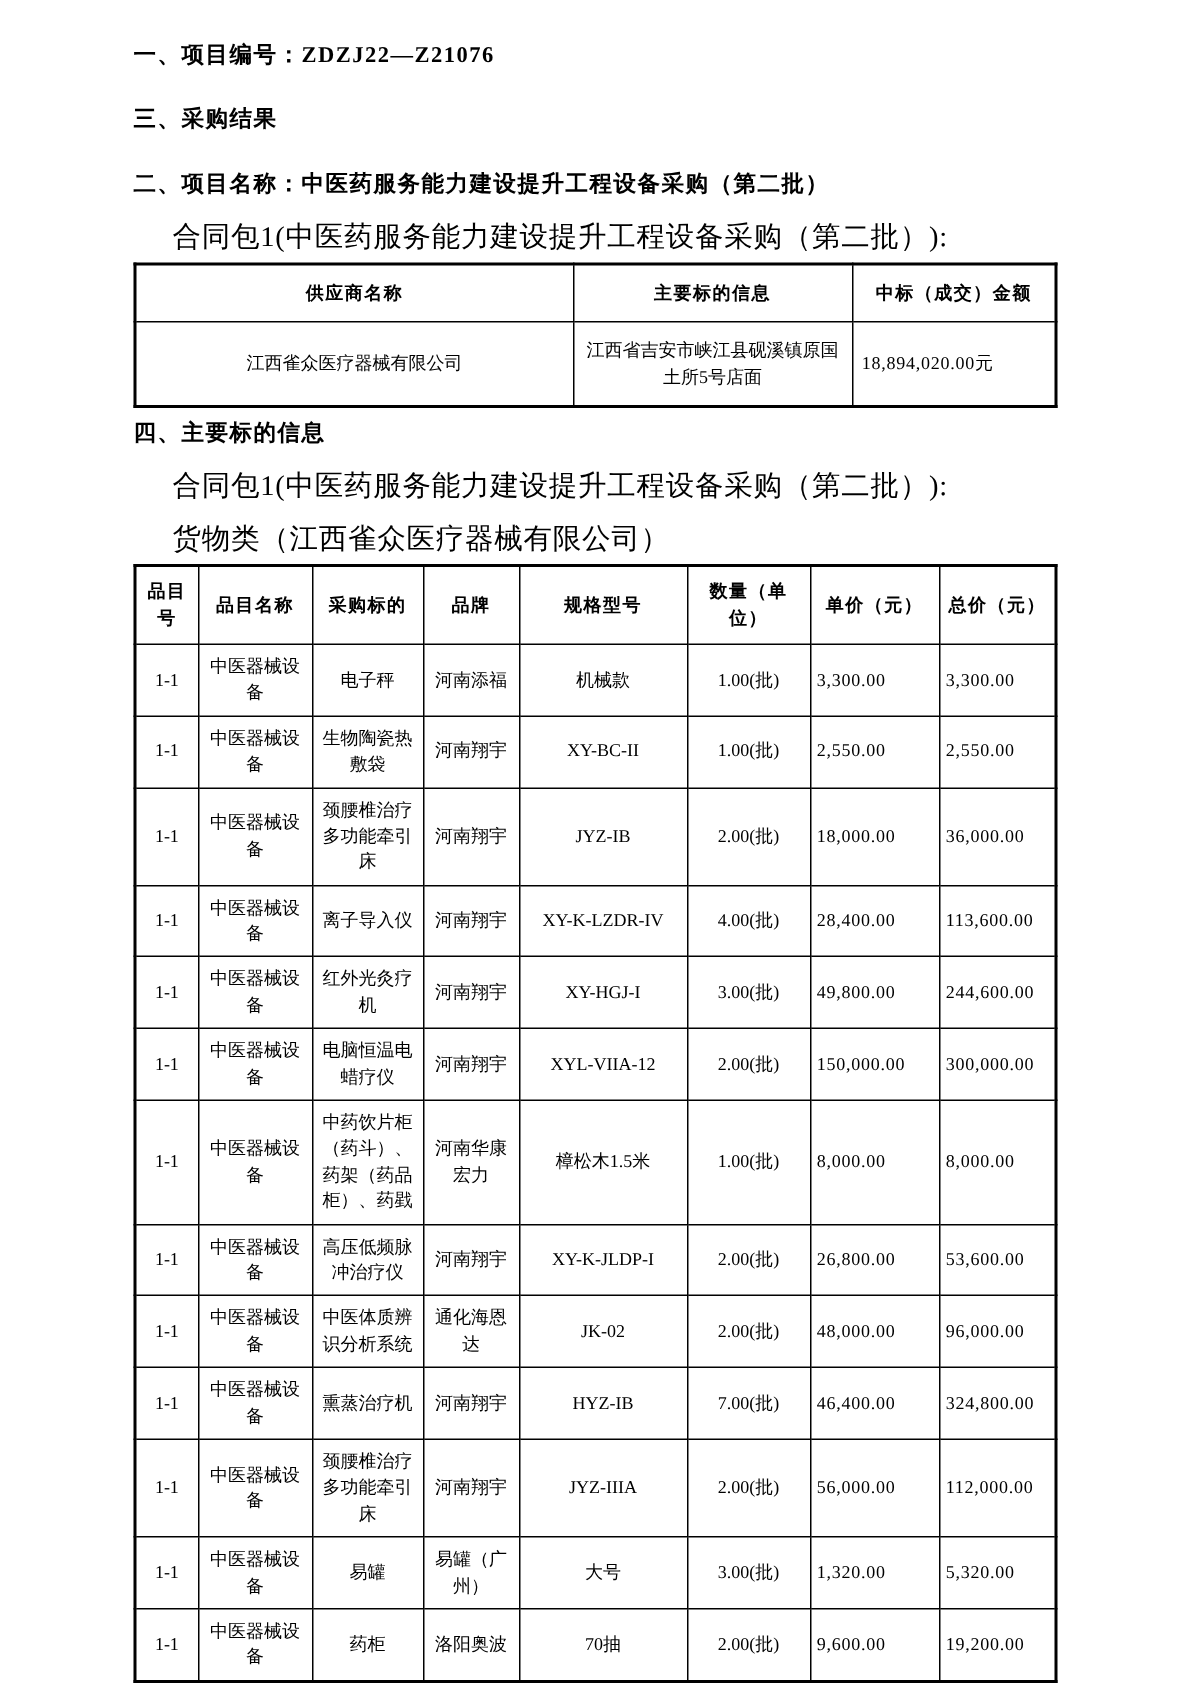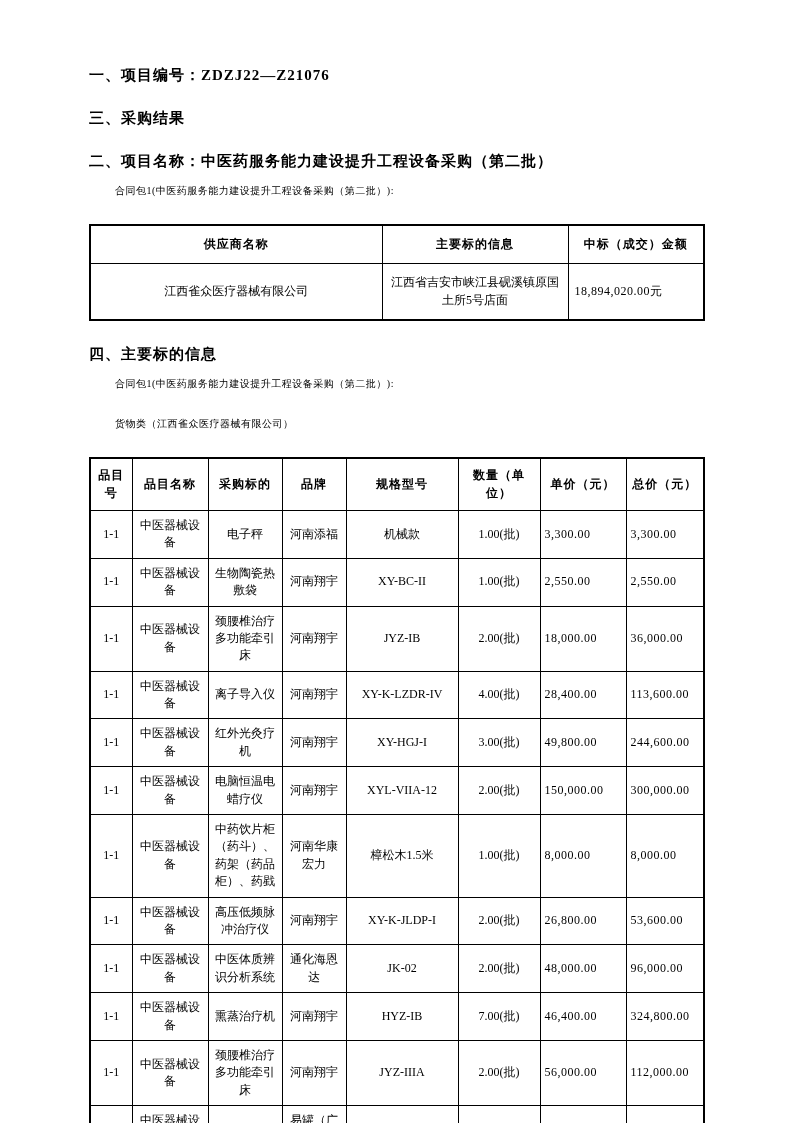--- a/index.html
+++ b/index.html
@@ -5,42 +5,42 @@
   html, body { margin: 0; padding: 0; background: #ffffff; }
   .page {
     position: relative;
     width: 793px;
     height: 1123px;
     margin: 0 auto;
     background: #ffffff;
     color: #000000;
     font-family: "Liberation Serif", "DejaVu Serif", serif;
     box-sizing: border-box;
-    padding: 66px 89px 0 89px;
+    padding: 27px 89px 0 89px;
     overflow: hidden;
   }
   .h-main {
     font-size: 15px;
     font-weight: bold;
     letter-spacing: 1px;
     margin: 0 0 0 0;
   }
   .h-main + .h-main { margin-top: 24px; }
   .sub-line {
-    font-size: 10px;
+    font-size: 19px;
     font-weight: normal;
     margin-top: 13px;
     margin-left: 26px;
     letter-spacing: 0.5px;
   }
-  .gap-md { margin-top: 24px; }
+  .gap-md { margin-top: 7px; }
   table {
     border-collapse: collapse;
     table-layout: fixed;
-    margin-top: 26px;
+    margin-top: 4px;
     width: 614px;
     border-radius: 11px;
   }
   th, td {
     border: 1px solid #000000;
     font-size: 12px;
     line-height: 1.45;
     text-align: center;
     vertical-align: middle;
     padding: 6px 4px;
@@ -83,21 +83,21 @@
         <tr>
           <td>江西雀众医疗器械有限公司</td>
           <td>江西省吉安市峡江县砚溪镇原国土所5号店面</td>
           <td class="num">18,894,020.00元</td>
         </tr>
       </tbody>
   </table>
 
   <div class="h-main gap-md">四、主要标的信息</div>
   <div class="sub-line">合同包1(中医药服务能力建设提升工程设备采购（第二批）):</div>
-  <div class="sub-line" style="margin-top:26px;">货物类（江西雀众医疗器械有限公司）</div>
+  <div class="sub-line" style="margin-top:9px;">货物类（江西雀众医疗器械有限公司）</div>
 
   <table class="bordered items-table">
     <colgroup>
         <col style="width: 42px;">
         <col style="width: 76px;">
         <col style="width: 74px;">
         <col style="width: 64px;">
         <col style="width: 112px;">
         <col style="width: 82px;">
         <col style="width: 86px;">

